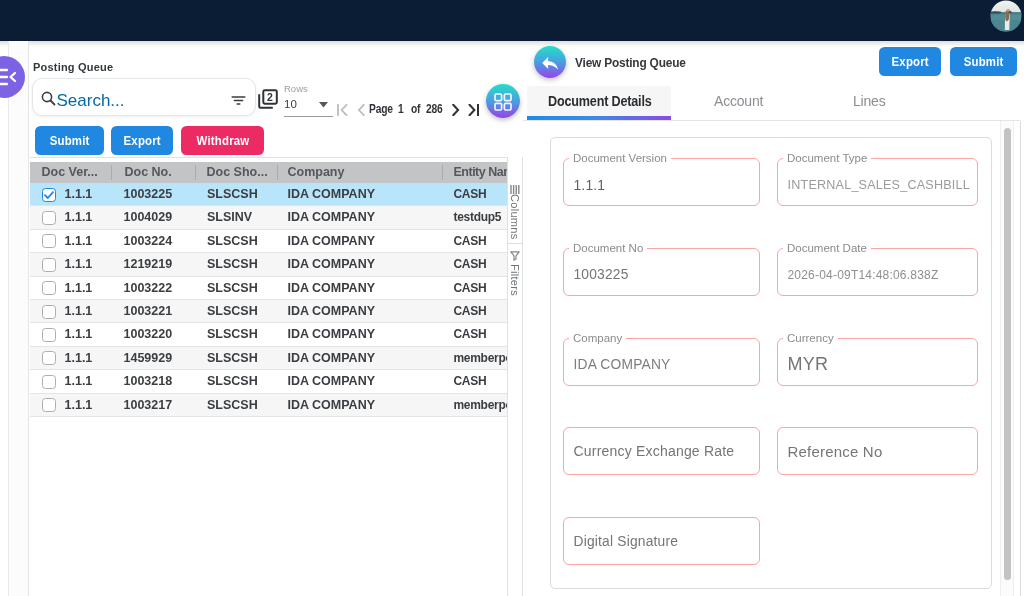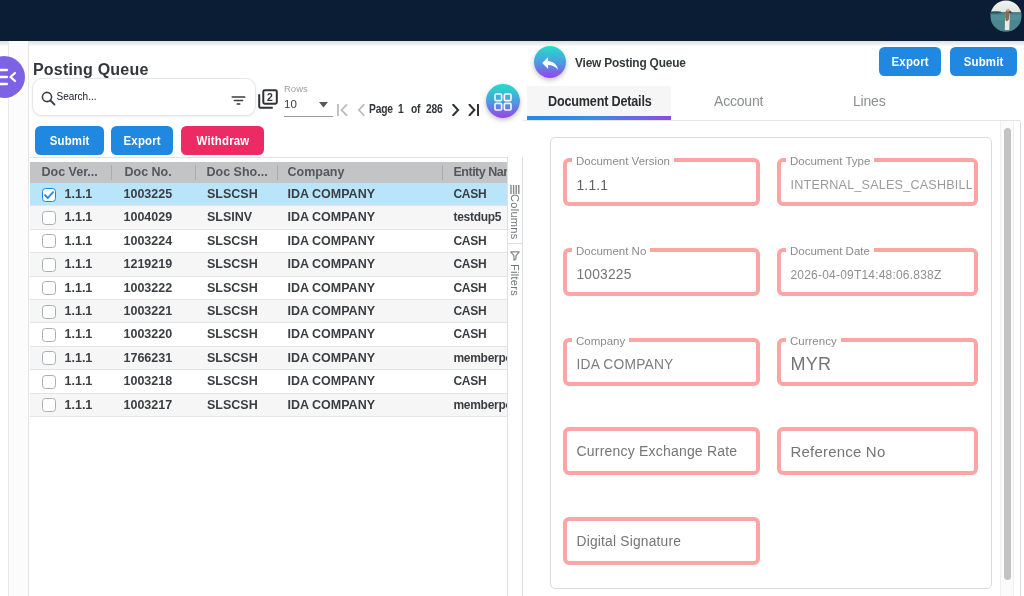--- a/index.html
+++ b/index.html
@@ -9,26 +9,26 @@
 
 #navbar { position:absolute; left:0; top:0; width:1024px; height:41px; background:#0a1d35; }
 #navshadow { position:absolute; left:0; top:41px; width:1024px; height:6px;
   background:linear-gradient(to bottom, rgba(0,0,0,0.13), rgba(0,0,0,0)); }
 
 #rail { position:absolute; left:8px; top:41px; width:21px; height:555px;
   background:#fcfcfd; border-left:1px solid #e7e9eb; border-right:1px solid #e3e5e8; }
 #purplebtn { position:absolute; left:-17px; top:56px; width:42px; height:42px;
   border-radius:50%; background:#7d63e4; z-index:5; }
 
-#lp-title { position:absolute; left:33px; top:61px; font-size:16px; font-weight:700;
+#lp-title { position:absolute; left:33px; top:61px; font-size:11px; font-weight:700;
   color:#33373b; letter-spacing:0.2px; }
 #searchbox { position:absolute; left:32px; top:78px; width:224px; height:38px;
   background:#fff; border:1px solid #e4e7ea; border-radius:10px;
   box-shadow:0 1px 3px rgba(0,0,0,0.07); }
-#search-txt { position:absolute; left:56.5px; top:91px; font-size:10px; color:#0f172a; }
+#search-txt { position:absolute; left:56.5px; top:91px; font-size:17px; color:#0369a1; }
 
 #rows-label { position:absolute; left:284px; top:83px; font-size:9.5px; color:#9b9ea1; }
 #rows-val { position:absolute; left:284px; top:98px; font-size:11.5px; color:#3a3e42; }
 #rows-line { position:absolute; left:284px; top:116px; width:49px; height:1px; background:#9a9a9a; }
 
 #pagin { position:absolute; left:336px; top:101px; font-size:12.5px; color:#303438; }
 .pgt { position:absolute; top:1px; font-weight:700; letter-spacing:-0.2px; white-space:nowrap; transform:scaleX(0.82); transform-origin:0 50%; }
 
 #gridbtn { position:absolute; left:486px; top:84px; width:34px; height:34px; border-radius:50%;
   background:linear-gradient(180deg, #26dcc8 2%, #4b9ce2 52%, #9a41e9 100%);
@@ -76,21 +76,21 @@
   background:#f6f6f7; }
 #tab-underline { position:absolute; left:527px; top:116px; width:144px; height:4px;
   background:linear-gradient(90deg, #1f8ae8 0%, #3a8be8 45%, #8d49e2 100%); }
 .tab { position:absolute; top:93px; font-size:14px; letter-spacing:-0.2px; white-space:nowrap; }
 #tab1 { left:548px; color:#2b2e31; font-weight:700; transform:scaleX(0.9); transform-origin:0 50%; }
 #tab2 { left:714px; color:#8b8e92; }
 #tab3 { left:853px; color:#8b8e92; }
 
 #card { position:absolute; left:550px; top:137px; width:442px; height:452px;
   border:1px solid #dbdbdb; border-radius:5px; background:#fff; }
-.field { position:absolute; height:48px; border:4px solid #fca5a5; border-radius:6px;
+.field { position:absolute; height:48px; border:1px solid #fca5a5; border-radius:6px;
   background:#fff; }
 .f-c1 { left:563px; width:197px; }
 .f-c2 { left:777px; width:201px; }
 .flabel { position:absolute; top:-7px; left:5px; background:#fff; padding:0 4px;
   font-size:11.5px; color:#8b8b8b; white-space:nowrap; }
 .fval { position:absolute; left:9.5px; top:0; width:calc(100% - 12px); height:100%;
   display:flex; align-items:center; font-size:13.8px; color:#757575; white-space:nowrap;
   overflow:hidden; letter-spacing:0.2px; }
 .fval.lab { padding-top:6px; }
 
@@ -275,21 +275,21 @@
       <div class="cbx"></div>
       <div class="cell" style="left:34.5px;">1.1.1</div>
       <div class="cell" style="left:93.5px;">1003220</div>
       <div class="cell" style="left:177px;">SLSCSH</div>
       <div class="cell" style="left:257.5px;">IDA COMPANY</div>
       <div class="cell" style="left:423.5px;font-size:12px;letter-spacing:-0.3px;">CASH</div>
     </div>
 <div class="row alt" style="top:163.8px;">
       <div class="cbx"></div>
       <div class="cell" style="left:34.5px;">1.1.1</div>
-      <div class="cell" style="left:93.5px;">1766231</div>
+      <div class="cell" style="left:93.5px;">1459929</div>
       <div class="cell" style="left:177px;">SLSCSH</div>
       <div class="cell" style="left:257.5px;">IDA COMPANY</div>
       <div class="cell" style="left:423.5px;font-size:12px;letter-spacing:-0.3px;">memberpos</div>
     </div>
 <div class="row" style="top:187.2px;">
       <div class="cbx"></div>
       <div class="cell" style="left:34.5px;">1.1.1</div>
       <div class="cell" style="left:93.5px;">1003218</div>
       <div class="cell" style="left:177px;">SLSCSH</div>
       <div class="cell" style="left:257.5px;">IDA COMPANY</div>

